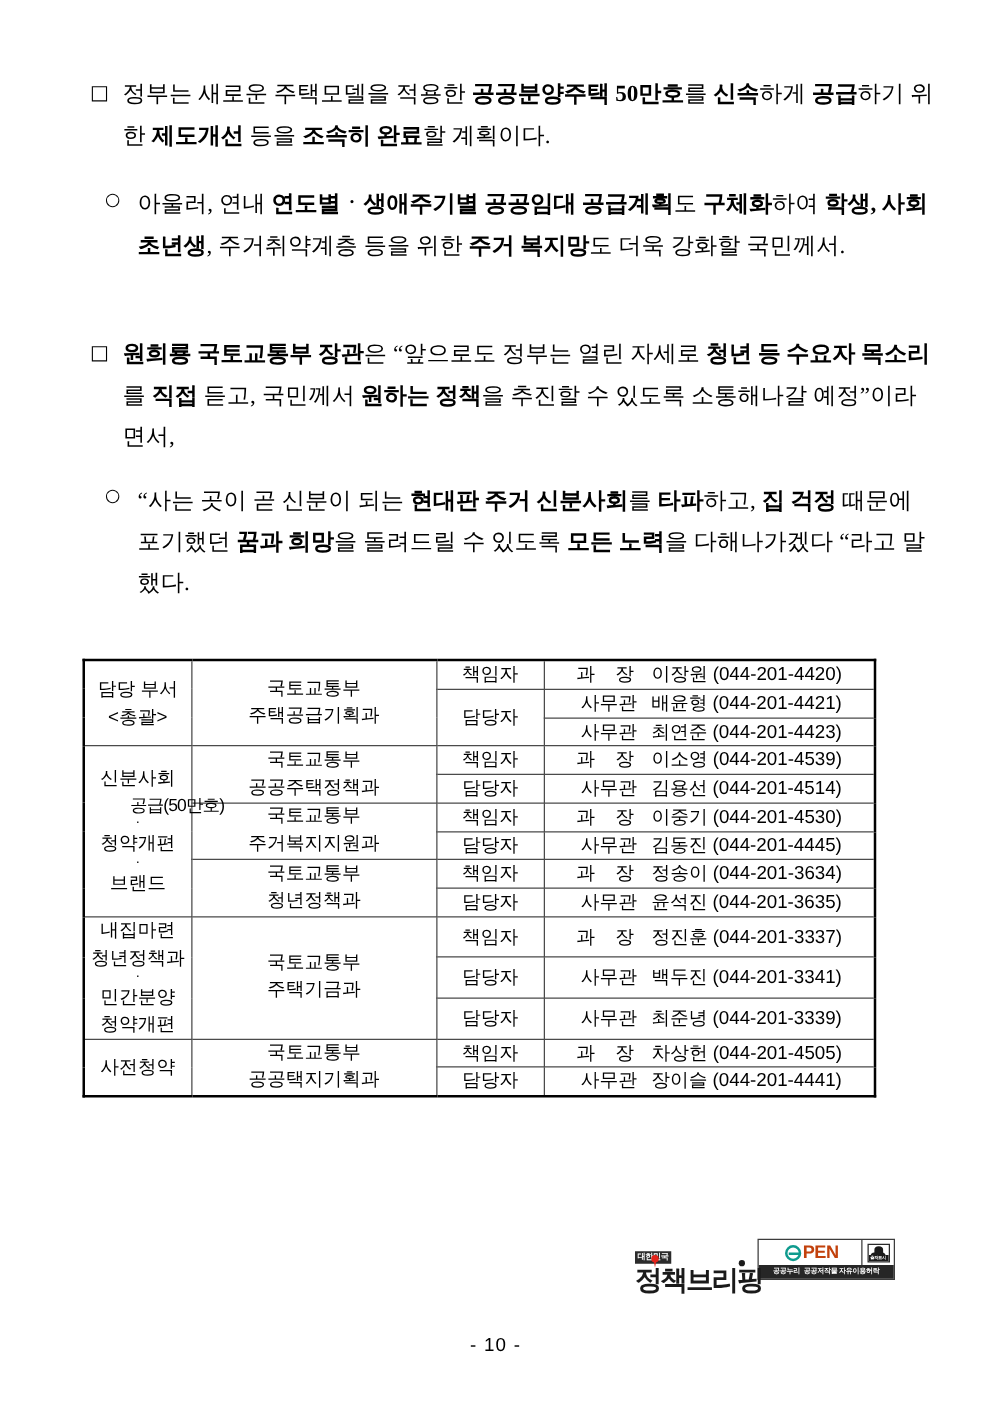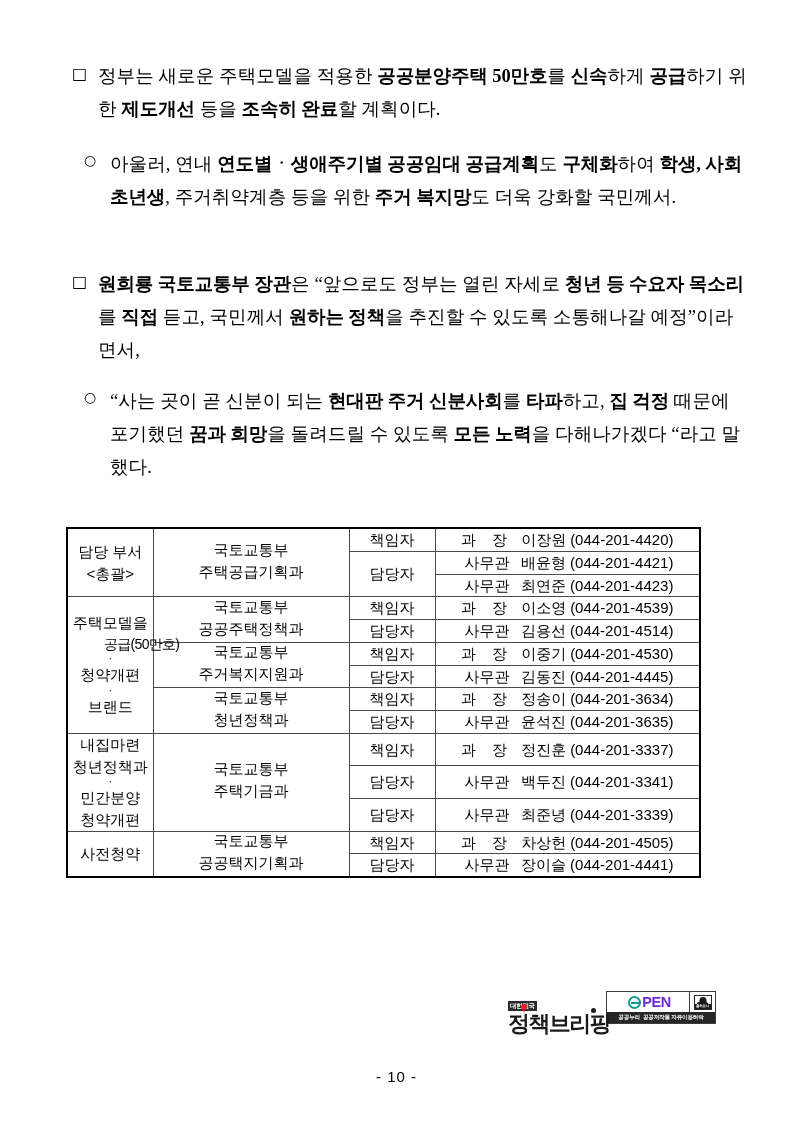--- a/index.html
+++ b/index.html
@@ -231,21 +231,21 @@
     position: absolute;
     left: 1px;
     top: 4px;
     width: 9px;
     height: 2.2px;
     background: #0f9b8e;
   }
   .open-pen {
     font-size: 14.5px;
     font-weight: 700;
-    color: #6d28d9;
+    color: #c2410c;
     letter-spacing: -0.4px;
     line-height: 1;
   }
   .open-badge {
     width: 26px;
     height: 20px;
     border-left: 1px solid #3c3c3c;
     display: flex;
     align-items: center;
     justify-content: center;
@@ -367,21 +367,21 @@
           </tr>
           <tr>
             <td class="role" rowspan="2">담당자</td>
             <td class="person outer-r"><span class="rank">사무관</span><span class="nm">배윤형</span><span class="tel">(044-201-4421)</span></td>
           </tr>
           <tr>
             <td class="person outer-r"><span class="rank">사무관</span><span class="nm">최연준</span><span class="tel">(044-201-4423)</span></td>
           </tr>
           <tr>
             <td class="cat outer-l" rowspan="6">
-              <span class="catline">주택모델을</span>
+              <span class="catline">신분사회</span>
               <span class="catline catsm">공급(50만호)</span>
               <span class="catdot">·</span>
               <span class="catline">청약개편</span>
               <span class="catdot">·</span>
               <span class="catline">브랜드</span>
             </td>
             <td class="dept" rowspan="2">
               <span class="dline">국토교통부</span>
               <span class="dline">공공주택정책과</span>
             </td>

